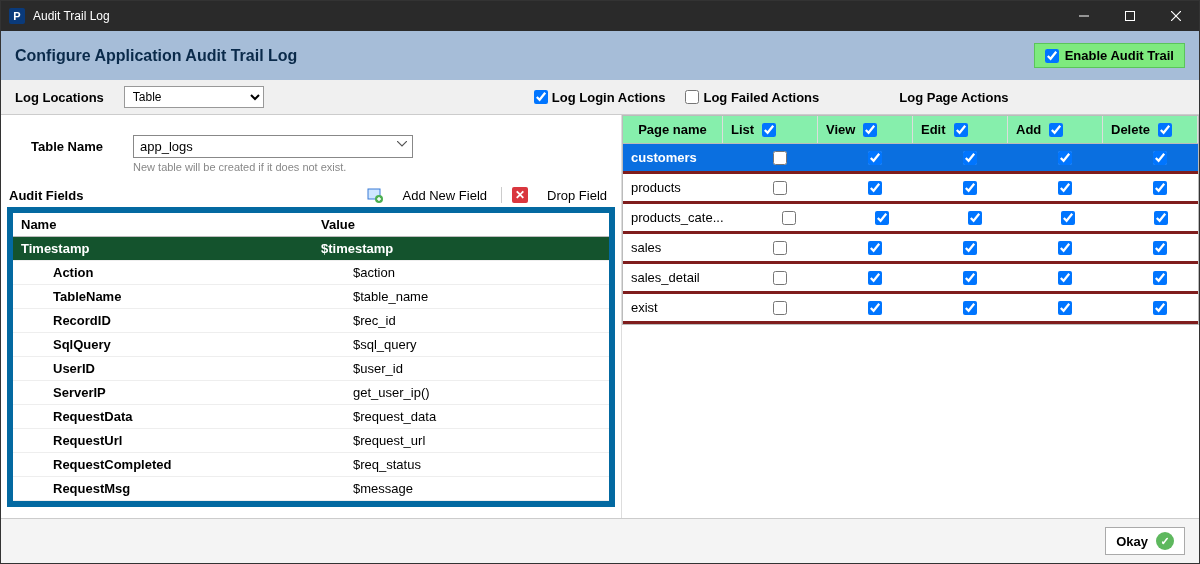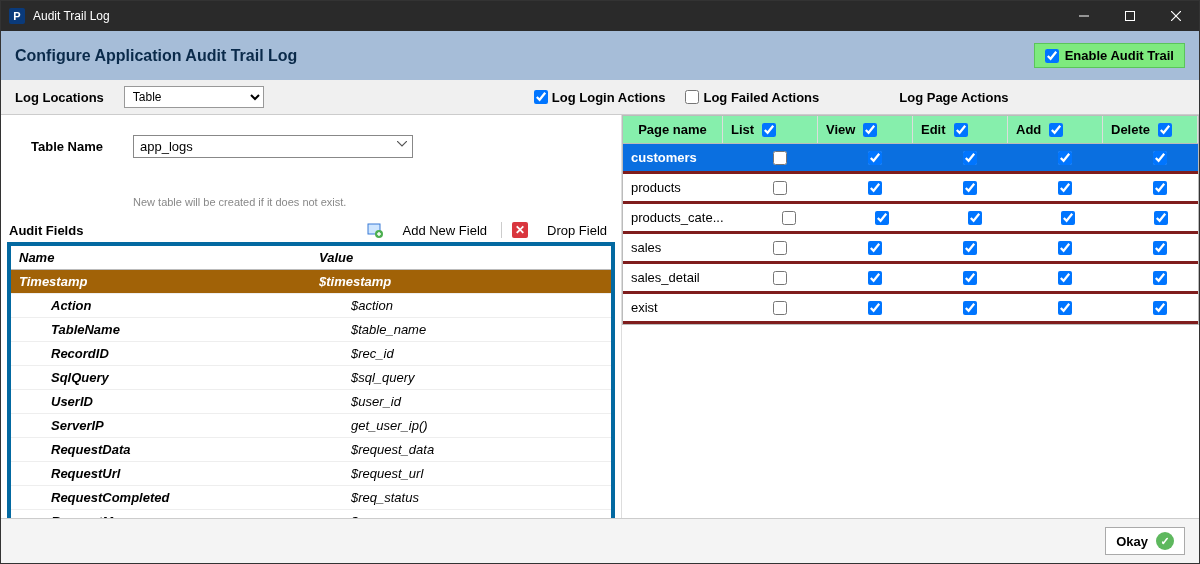--- a/index.html
+++ b/index.html
@@ -19,39 +19,39 @@
 .toolbar .spacer { flex:0 0 230px; }
 .toolbar .chkgroup { display:flex; align-items:center; gap:20px; }
 .toolbar .chk { display:flex; align-items:center; gap:4px; }
 .content { flex:1; display:flex; overflow:hidden; }
 .left { flex:0 0 620px; padding:10px 0 0 0; display:flex; flex-direction:column; }
 .right { flex:1; padding:0; display:flex; flex-direction:column; border-left:1px solid #ddd; }
 .tblname { display:flex; align-items:flex-start; padding:10px 14px 4px 30px; gap:30px; }
 .tblname label { font-weight:bold; padding-top:4px; }
 .tblname .inputwrap { display:flex; flex-direction:column; }
 .tblname input { width:280px; padding:3px 24px 3px 6px; border:1px solid #888; font-size:13px; }
-.tblname .inputwrap { position:relative;gap:35px; }
+.tblname .inputwrap { position:relative; }
 .tblname .chev { position:absolute; right:6px; top:6px; pointer-events:none; }
 .hint { color:#888; font-size:11px; margin-top:3px; }
 .auditfields { padding:10px 6px 0 6px; flex:1; overflow:auto; }
 .af-header { display:flex; align-items:center; justify-content:space-between; padding:0 4px 4px 2px; }
 .af-header .title { font-weight:600; font-size:13px; }
 .af-actions { display:flex; gap:10px; }
 .af-actions .action { display:flex; align-items:center; gap:19px; font-size:13px; cursor:pointer; padding:0 4px; border-left:1px solid #ccc; padding-left:10px;}
 .af-actions .action:first-child{ border-left:none; }
 .icon-add { width:16px; height:16px; position:relative; }
 .icon-drop { width:16px; height:16px; background:#d9363e; color:#fff; display:flex; align-items:center; justify-content:center; border-radius:2px; font-size:12px; font-weight:bold; }
-.grid { border:4px solid #0369a1;font-style:italic; }
+.grid { border:6px solid #0369a1; }
 .grid .ghead { display:flex; background:#fff; border-bottom:1px solid #bbb; font-weight:bold; }
 .grid .ghead div { padding:4px 8px; }
 .grid .grow { display:flex; border-bottom:1px solid #eee; }
 .grid .grow div { padding:4px 8px; }
 .grid .col-n { flex:0 0 300px; }
 .grid .col-v { flex:1; }
-.grid .grow.sel { background:#a16207; color:#fff; font-weight:bold;align-items:center; }
+.grid .grow.sel { background:#14532d; color:#fff; font-weight:bold;align-items:center; }
 .grid .grow:not(.sel) div:first-child { font-weight:bold;margin-left:32px; }
 .page-grid { border:1px solid #bbb; }
 .pg-head { display:flex; background:#86efac; border-bottom:1px solid #bbb; font-weight:bold; }
 .pg-head .phc { display:flex; align-items:center; justify-content:flex-start; gap:8px; padding:6px 8px; border-right:1px solid #ddd; }
 .pg-head .phc.first { flex:0 0 100px; justify-content:center; }
 .pg-row { display:flex; border-bottom:3px solid #7f1d1d; align-items:center;gap:20px; }
 .pg-row .pc { padding:6px 8px; border-right:1px solid transparent; display:flex; align-items:center; justify-content:center; }
 .pg-row .pc.first { flex:0 0 100px; justify-content:flex-start; }
 .pg-row.sel { background:#0a6fe0; color:#fff; font-weight:bold; }
 .colw { flex:1; }

